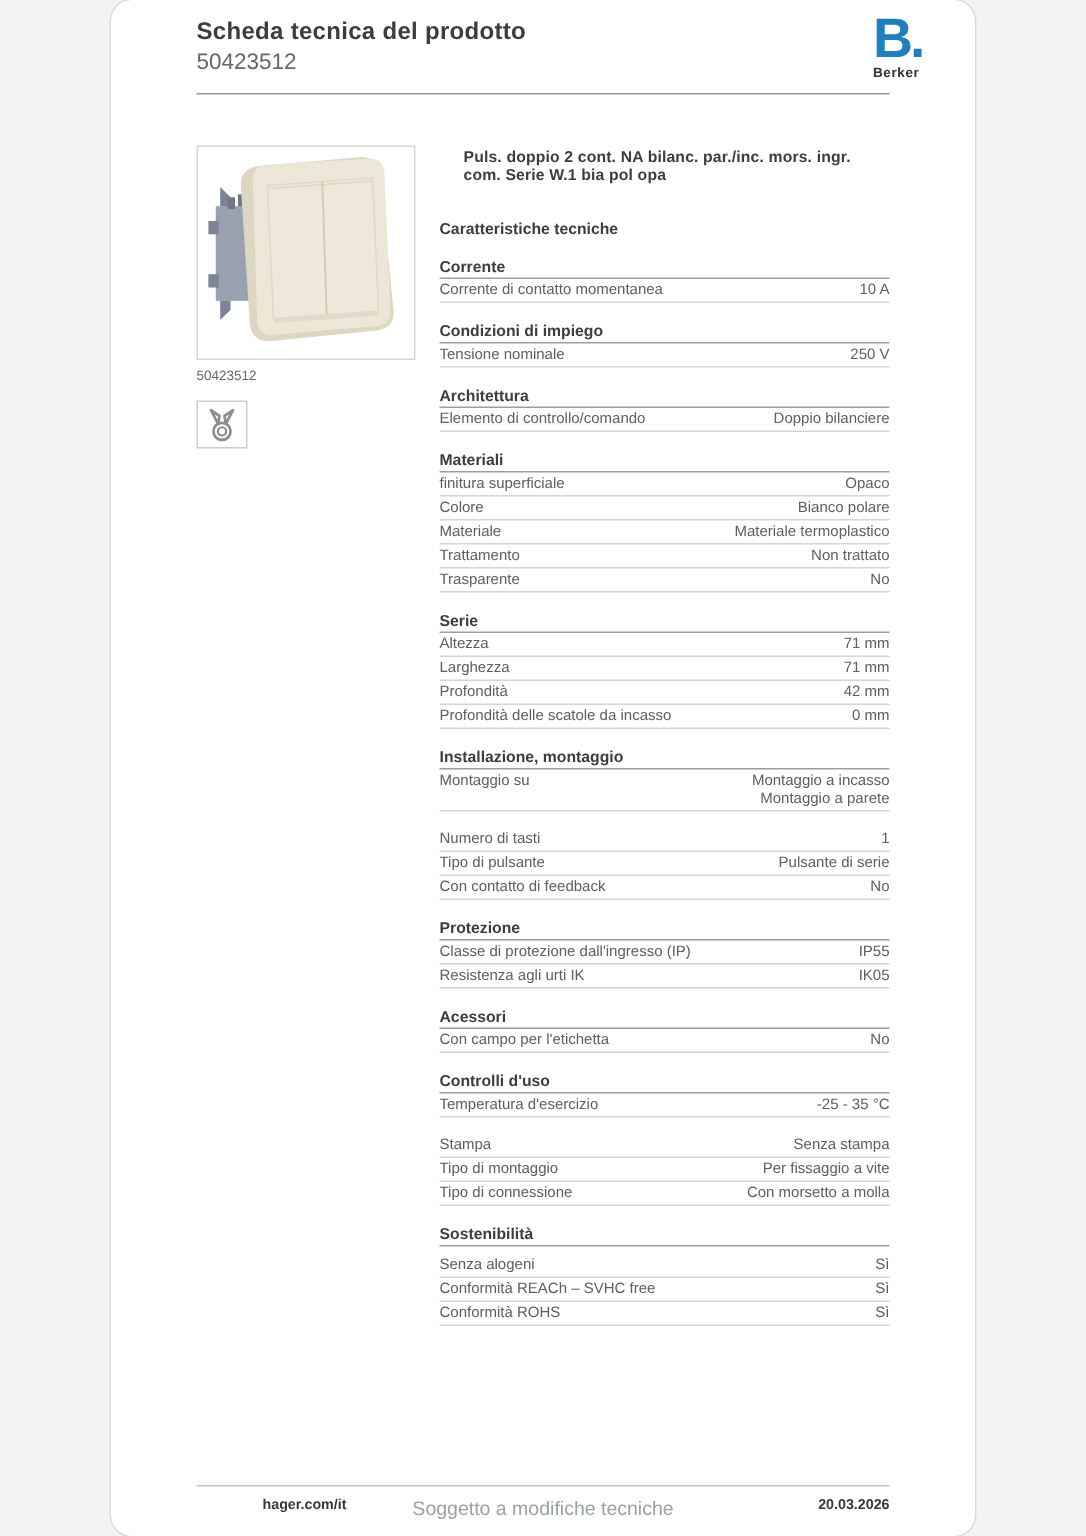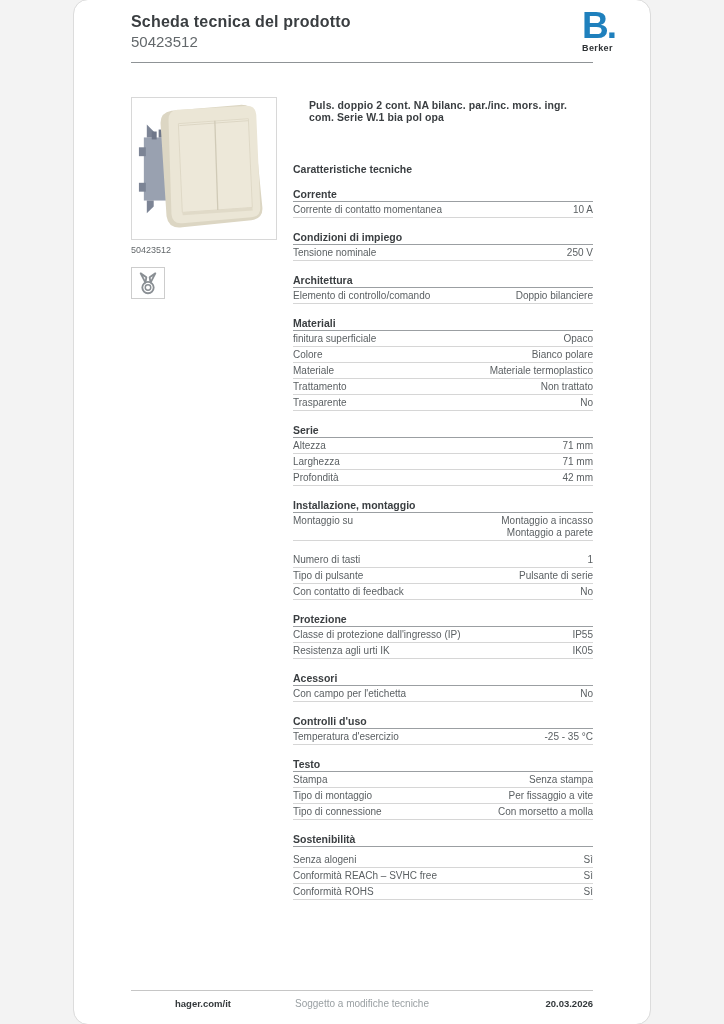--- a/index.html
+++ b/index.html
@@ -18,33 +18,33 @@
   .logo-brand { font-size:9px; font-weight:bold; color:#2e3235; margin-top:1px; letter-spacing:.4px; }
   .head-rule { position:absolute; top:62px; left:57px; right:57px; border:none; border-top:1px solid #8f9396; }
   
   .main { position:absolute; top:97px; left:57px; right:57px; display:flex; }
   .left-col { flex:0 0 146px; width:146px; margin-right:16px; }
   .image-box { width:146px; height:143px; border:1px solid #d8d8d8; background:#fff; display:flex; align-items:center; justify-content:center; }
   .image-caption { font-size:9px; color:#63686b; margin-top:5px; }
   .icon-box { width:34px; height:32px; border:1px solid #cdcdcd; margin-top:12px; display:flex; align-items:center; justify-content:center; background:#fff; }
   .right-col { flex:1; min-width:0; }
   .description { font-size:10.5px; font-weight:bold; color:#3a3e41; margin-top:2px; letter-spacing:.1px;padding-left:16px; }
-  .tech-heading { font-size:10.5px; font-weight:bold; color:#3a3e41; margin-top:40px; }
+  .tech-heading { font-size:10.5px; font-weight:bold; color:#3a3e41; margin-top:24px; }
   
   .spec-section { margin-top:11px; }
   .sec-title { font-size:10.5px; font-weight:bold; color:#3a3e41; line-height:12px; padding:2px 0 1px; border-bottom:1px solid #9b9fa2; }
   .row { display:flex; justify-content:space-between; align-items:flex-start; border-bottom:1px solid #d6d6d6; padding:1.5px 0; }
   .lbl { font-size:10px; line-height:12px; color:#5a5f62; }
   .val { font-size:10px; line-height:12px; color:#5a5f62; text-align:right; white-space:pre-line; padding-left:12px; }
   .spec-section.extra-gap .row:first-of-type { margin-top:5px; }
   
   .footer-rule { position:absolute; left:57px; right:57px; bottom:33px; border:none; border-top:1px solid #c6c6c6; }
   .footer { position:absolute; left:57px; right:57px; bottom:15px; display:flex; justify-content:space-between; align-items:baseline; }
   .f-left { font-size:9.5px; font-weight:bold; color:#33383b;padding-left:44px; }
-  .f-center { font-size:10px; color:#9aa0a3; position:absolute; left:50%; transform:translateX(-50%); }
+  .f-center { font-size:13px; color:#9aa0a3; position:absolute; left:50%; transform:translateX(-50%); }
   .f-right { font-size:9.5px; font-weight:bold; color:#33383b; }
 </style>
 </head>
 <body>
 
 <div class="page">
 
   <div class="header">
     <div>
       <div class="title">Scheda tecnica del prodotto</div>
@@ -156,20 +156,24 @@
           <span class="val">71 mm</span>
         </div>
         <div class="row">
           <span class="lbl">Larghezza</span>
           <span class="val">71 mm</span>
         </div>
         <div class="row">
           <span class="lbl">Profondità</span>
           <span class="val">42 mm</span>
         </div>
+        <div class="row">
+          <span class="lbl">Profondità delle scatole da incasso</span>
+          <span class="val">0 mm</span>
+        </div>
       </section>
 
       <section class="spec-section">
         <h3 class="sec-title">Installazione, montaggio</h3>
         <div class="row">
           <span class="lbl">Montaggio su</span>
           <span class="val">Montaggio a incasso
 Montaggio a parete</span>
         </div>
       </section>
@@ -211,21 +215,20 @@
 
       <section class="spec-section">
         <h3 class="sec-title">Controlli d'uso</h3>
         <div class="row">
           <span class="lbl">Temperatura d'esercizio</span>
           <span class="val">-25 - 35 °C</span>
         </div>
       </section>
 
       <section class="spec-section">
-        <h3 class="sec-title">Testo</h3>
         <div class="row">
           <span class="lbl">Stampa</span>
           <span class="val">Senza stampa</span>
         </div>
         <div class="row">
           <span class="lbl">Tipo di montaggio</span>
           <span class="val">Per fissaggio a vite</span>
         </div>
         <div class="row">
           <span class="lbl">Tipo di connessione</span>

